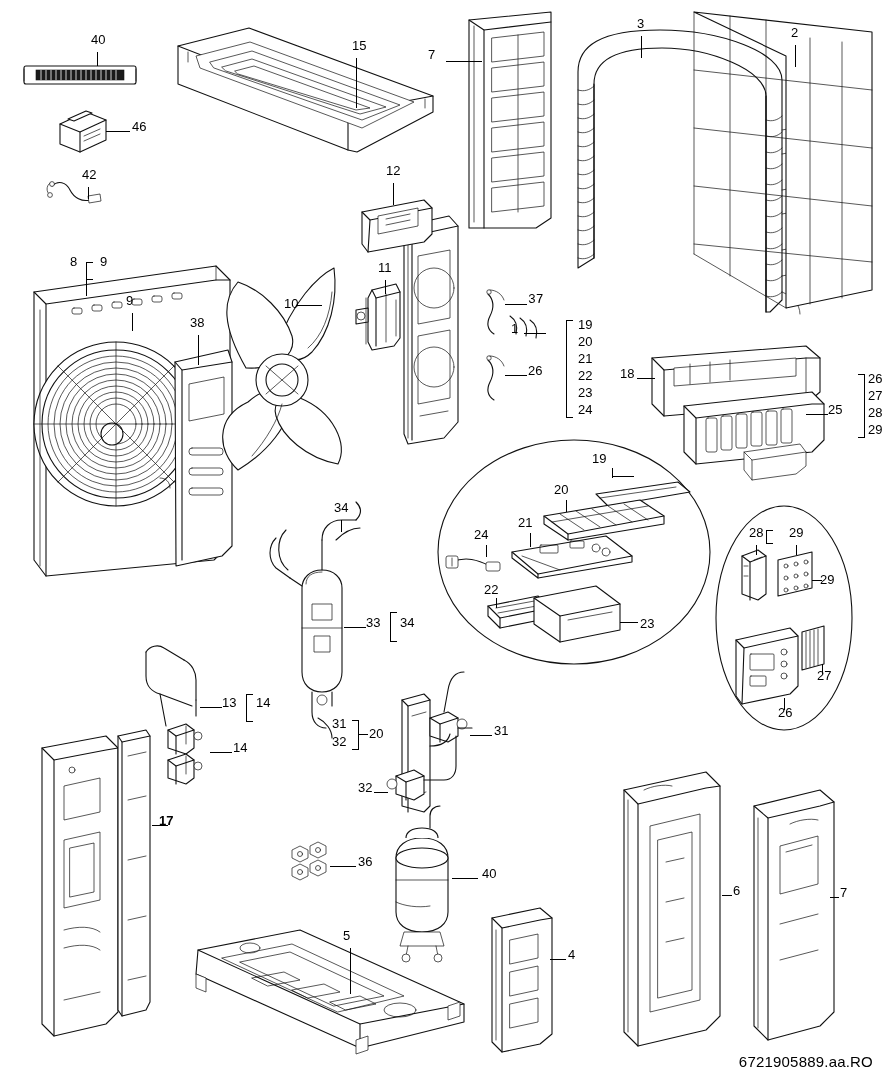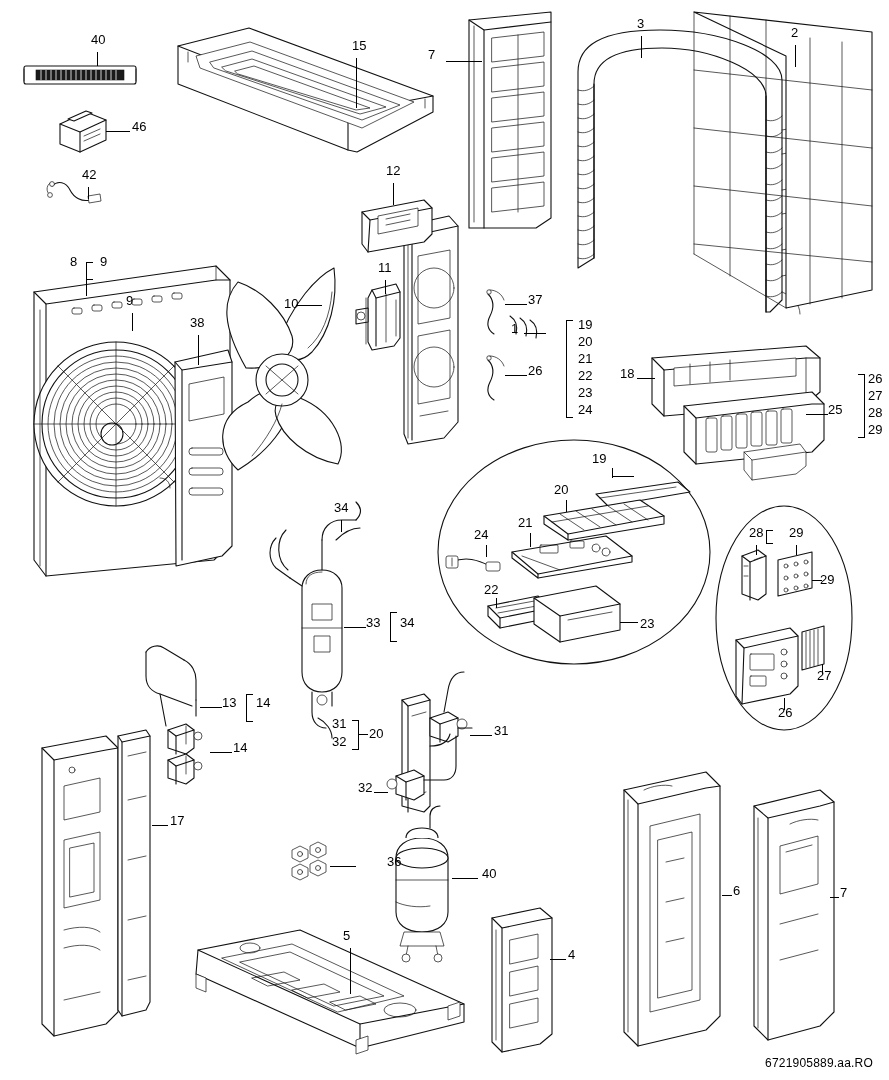--- a/index.html
+++ b/index.html
@@ -56,21 +56,21 @@
   .ln  { fill: none; stroke: #111; stroke-width: 1.1; stroke-linejoin: round; stroke-linecap: round; }
   .ln2 { fill: none; stroke: #111; stroke-width: 0.7; stroke-linejoin: round; stroke-linecap: round; }
   .lnf { fill: #ffffff; stroke: #111; stroke-width: 1.1; stroke-linejoin: round; }
   .lnf2{ fill: #ffffff; stroke: #111; stroke-width: 0.7; stroke-linejoin: round; }
   .dk  { fill: #1a1a1a; stroke: #111; stroke-width: 0.6; }
   
   #footer-code {
     position: absolute;
     right: 16px;
     bottom: 10px;
-    font-size: 12px;
+    font-size: 15px;
     color: #000;
     font-family: "Liberation Sans", sans-serif;
     letter-spacing: 0.2px;
   }
 </style>
 </head>
 <body>
 
 <div id="sheet">
 
@@ -708,21 +708,21 @@
     <span class="callout" style="left:791px; top:26px;">2</span>
     <span class="callout" style="left:132px; top:120px;">46</span>
     <span class="callout" style="left:82px;  top:168px;">42</span>
     <span class="callout" style="left:386px; top:164px;">12</span>
     <span class="callout" style="left:70px;  top:255px;">8</span>
     <span class="callout" style="left:100px; top:255px;">9</span>
     <span class="callout" style="left:378px; top:261px;">11</span>
     <span class="callout" style="left:284px; top:297px;">10</span>
     <span class="callout" style="left:126px; top:294px;">9</span>
     <span class="callout" style="left:190px; top:316px;">38</span>
-    <span class="callout" style="left:528px; top:293px;">37</span>
+    <span class="callout" style="left:528px; top:293px;font-family:Liberation Mono, monospace;">37</span>
     <span class="callout" style="left:511px; top:322px;">1</span>
     <span class="callout" style="left:578px; top:318px;">19</span>
     <span class="callout" style="left:578px; top:335px;">20</span>
     <span class="callout" style="left:578px; top:352px;">21</span>
     <span class="callout" style="left:578px; top:369px;">22</span>
     <span class="callout" style="left:578px; top:386px;">23</span>
     <span class="callout" style="left:578px; top:403px;">24</span>
     <span class="callout" style="left:528px; top:364px;">26</span>
     <span class="callout" style="left:620px; top:367px;">18</span>
     <span class="callout" style="left:828px; top:403px;">25</span>
@@ -745,22 +745,22 @@
     <span class="callout" style="left:366px; top:616px;">33</span>
     <span class="callout" style="left:400px; top:616px;">34</span>
     <span class="callout" style="left:222px; top:696px;">13</span>
     <span class="callout" style="left:256px; top:696px;">14</span>
     <span class="callout" style="left:233px; top:741px;">14</span>
     <span class="callout" style="left:332px; top:717px;">31</span>
     <span class="callout" style="left:332px; top:735px;">32</span>
     <span class="callout" style="left:369px; top:727px;">20</span>
     <span class="callout" style="left:494px; top:724px;">31</span>
     <span class="callout" style="left:358px; top:781px;">32</span>
-    <span class="callout" style="left:170px; top:814px;">17</span>
-    <span class="callout" style="left:358px; top:855px;margin-left:29px;">36</span>
+    <span class="callout" style="left:159px; top:814px;font-weight:bold;">17</span>
+    <span class="callout" style="left:358px; top:855px;">36</span>
     <span class="callout" style="left:482px; top:867px;">40</span>
     <span class="callout" style="left:733px; top:884px;">6</span>
     <span class="callout" style="left:840px; top:886px;">7</span>
     <span class="callout" style="left:343px; top:929px;">5</span>
     <span class="callout" style="left:568px; top:948px;">4</span>
   </div>
 
   <div id="footer-code">6721905889.aa.RO</div>
 
 </div>

